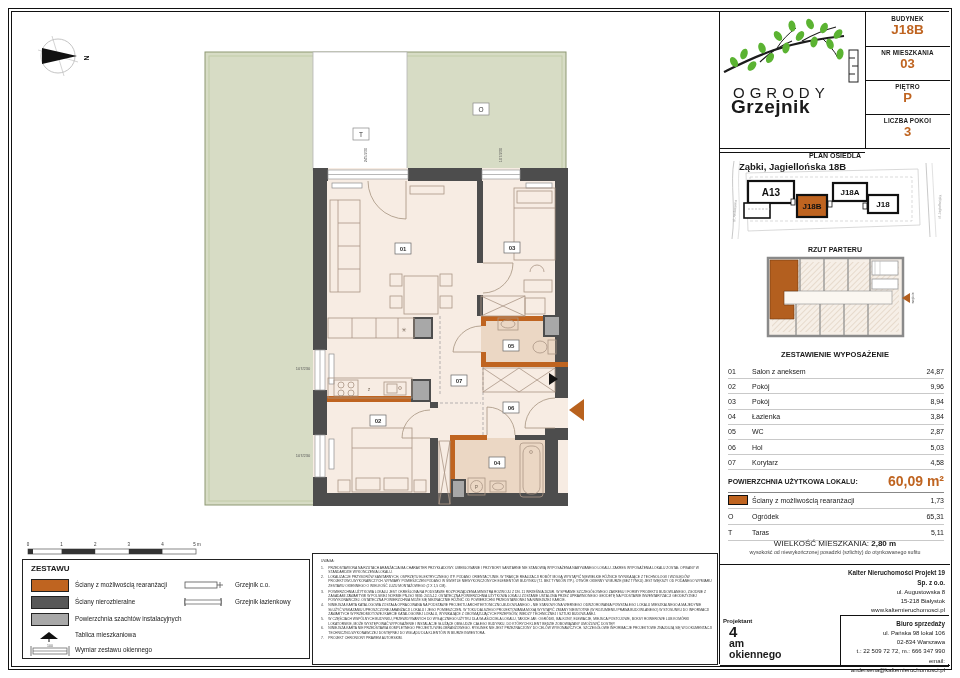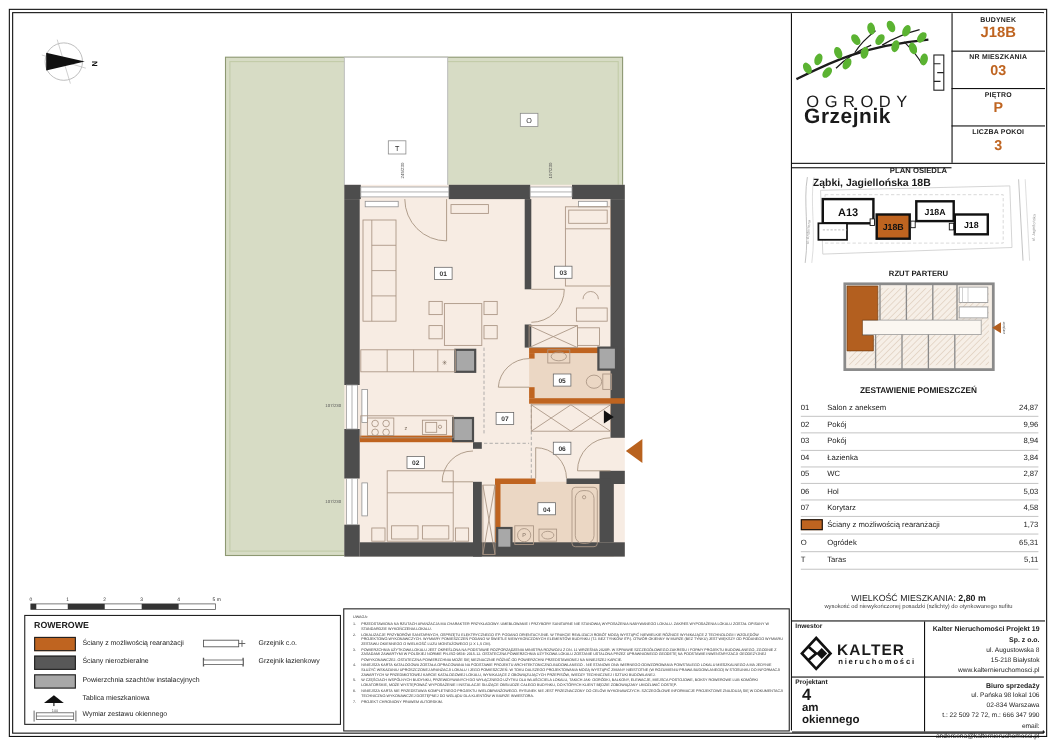--- a/index.html
+++ b/index.html
@@ -270,21 +270,21 @@
       <text x="61.6" y="546">1</text>
       <text x="95.2" y="546">2</text>
       <text x="128.8" y="546">3</text>
       <text x="162.4" y="546">4</text>
       <text x="197" y="546">5 m</text>
     </g>
   </g>
 </svg>
 
 <div class="abs" style="left:22px;top:559px;width:286px;height:98px;border:1px solid #222;">
-  <div class="abs" style="left:8px;top:4px;font-size:8px;font-weight:bold;">ROWEROWE</div>
+  <div class="abs" style="left:8px;top:4px;font-size:8px;font-weight:bold;">ZESTAWU</div>
 
   <div class="abs" style="left:8px;top:19px;width:36px;height:11px;background:#bf6420;border:1px solid #222;"></div>
   <div class="abs legend-text" style="left:52px;top:21px;">Ściany z możliwością rearanżacji</div>
 
   <div class="abs" style="left:8px;top:36px;width:36px;height:11px;background:#585858;border:1px solid #222;"></div>
   <div class="abs legend-text" style="left:52px;top:38px;">Ściany nierozbieralne</div>
 
   <div class="abs" style="left:8px;top:53px;width:36px;height:11px;background:#a8a8a8;border:1px solid #222;"></div>
   <div class="abs legend-text" style="left:52px;top:55px;">Powierzchnia szachtów instalacyjnych</div>
 
@@ -463,21 +463,21 @@
       <rect x="152" y="8" width="26" height="14" fill="#fff" stroke="#9a9a9a" stroke-width="0.8"></rect>
       <line x1="155" y1="8" x2="155" y2="22" stroke="#bbb" stroke-width="0.6"></line>
         <line x1="160" y1="8" x2="160" y2="22" stroke="#bbb" stroke-width="0.6"></line>
       <rect x="152" y="26" width="26" height="10" fill="#fff" stroke="#9a9a9a" stroke-width="0.8"></rect>
       <polygon points="190,40 190,50 182,45" fill="#b35f1f"></polygon>
       <text x="194" y="45" font-size="3.4" fill="#555" text-anchor="middle" transform="rotate(-90 194 45)">wejście</text>
     </svg>
   </div>
 
   <div class="sec" style="top:336px;height:188px;">
-    <div style="text-align:center;font-size:7.5px;font-weight:bold;margin-top:2px;">ZESTAWIENIE POMIESZCZEŃ</div>
+    <div style="text-align:center;font-size:7.5px;font-weight:bold;margin-top:2px;">ZESTAWIENIE WYPOSAŻENIE</div>
     <div class="abs" style="left:8px;top:16px;width:216px;">
       <div class="tbl-row">
           <span class="tbl-no">01</span>
           <span class="tbl-name">Salon z aneksem</span>
           <span class="tbl-area">24,87</span>
         </div>
       <div class="tbl-row">
           <span class="tbl-no">02</span>
           <span class="tbl-name">Pokój</span>
           <span class="tbl-area">9,96</span>
@@ -500,20 +500,24 @@
       <div class="tbl-row">
           <span class="tbl-no">06</span>
           <span class="tbl-name">Hol</span>
           <span class="tbl-area">5,03</span>
         </div>
       <div class="tbl-row">
           <span class="tbl-no">07</span>
           <span class="tbl-name">Korytarz</span>
           <span class="tbl-area">4,58</span>
         </div>
+      <div style="display:flex;align-items:center;height:22px;border-bottom:1px solid #888;">
+        <span style="font-size:7px;font-weight:bold;">POWIERZCHNIA UŻYTKOWA LOKALU:</span>
+        <span style="margin-left:auto;font-size:14px;font-weight:800;color:#bf6420;">60,09 m²</span>
+      </div>
       <div class="tbl-row" style="height:15px;">
         <span class="tbl-no"><span style="display:inline-block;width:18px;height:8px;background:#bf6420;border:1px solid #111;"></span></span>
         <span class="tbl-name">Ściany z możliwością rearanżacji</span>
           <span class="tbl-area">1,73</span>
       </div>
       <div class="tbl-row" style="height:15px;">
         <span class="tbl-no">O</span>
         <span class="tbl-name">Ogródek</span>
           <span class="tbl-area">65,31</span>
       </div>
@@ -527,30 +531,20 @@
 
   <div class="sec" style="top:524px;height:28px;text-align:center;">
     <div style="font-size:8px;margin-top:3px;">
       <span>WIELKOŚĆ MIESZKANIA:</span>
       <b>2,80 m</b>
     </div>
     <div style="font-size:5.3px;color:#444;margin-top:1px;">wysokość od niewykończonej posadzki (szlichty) do otynkowanego sufitu</div>
   </div>
 
   <div class="sec" style="top:552px;height:100px;border-top:1px solid #111;border-bottom:1px solid #111;">
-    <div class="abs" style="left:0;top:0;width:120px;height:50px;border-right:1px solid #111;border-bottom:1px solid #111;">
-      <div class="abs" style="left:3px;top:2px;font-size:6px;font-weight:bold;">Inwestor</div>
-      <svg class="abs" style="left:7px;top:13px;" width="30" height="32" viewBox="0 0 30 32">
-        <polygon points="15,2 28,16 15,30 2,16" fill="none" stroke="#111" stroke-width="2.4"></polygon>
-        <polyline points="8,10 15,16 8,22" fill="none" stroke="#111" stroke-width="2.4"></polyline>
-        <polygon points="20,11 25,16 20,21 15,16" fill="#111"></polygon>
-      </svg>
-      <div class="abs" style="left:41px;top:17px;font-size:14px;font-weight:800;letter-spacing:1px;">KALTER</div>
-      <div class="abs" style="left:42px;top:34px;font-size:7px;font-weight:bold;letter-spacing:1.6px;">nieruchomości</div>
-    </div>
     <div class="abs contact" style="left:120px;top:0;width:101px;height:44px;padding:3px 4px;border-bottom:1px solid #111;">
       <div style="font-weight:bold;font-size:6.3px;">Kalter Nieruchomości Projekt 19 Sp. z o.o.</div>
       <div>ul. Augustowska 8</div>
       <div>15-218 Białystok</div>
       <div>www.kalternieruchomosci.pl</div>
     </div>
     <div class="abs" style="left:0;top:51px;width:120px;height:49px;border-right:1px solid #111;">
       <div class="abs" style="left:3px;top:2px;font-size:6px;font-weight:bold;">Projektant</div>
       <div class="abs" style="left:9px;top:8px;font-size:15px;font-weight:800;line-height:1;">4</div>
       <div class="abs" style="left:9px;top:22px;font-size:10.5px;font-weight:800;line-height:1;">am</div>

